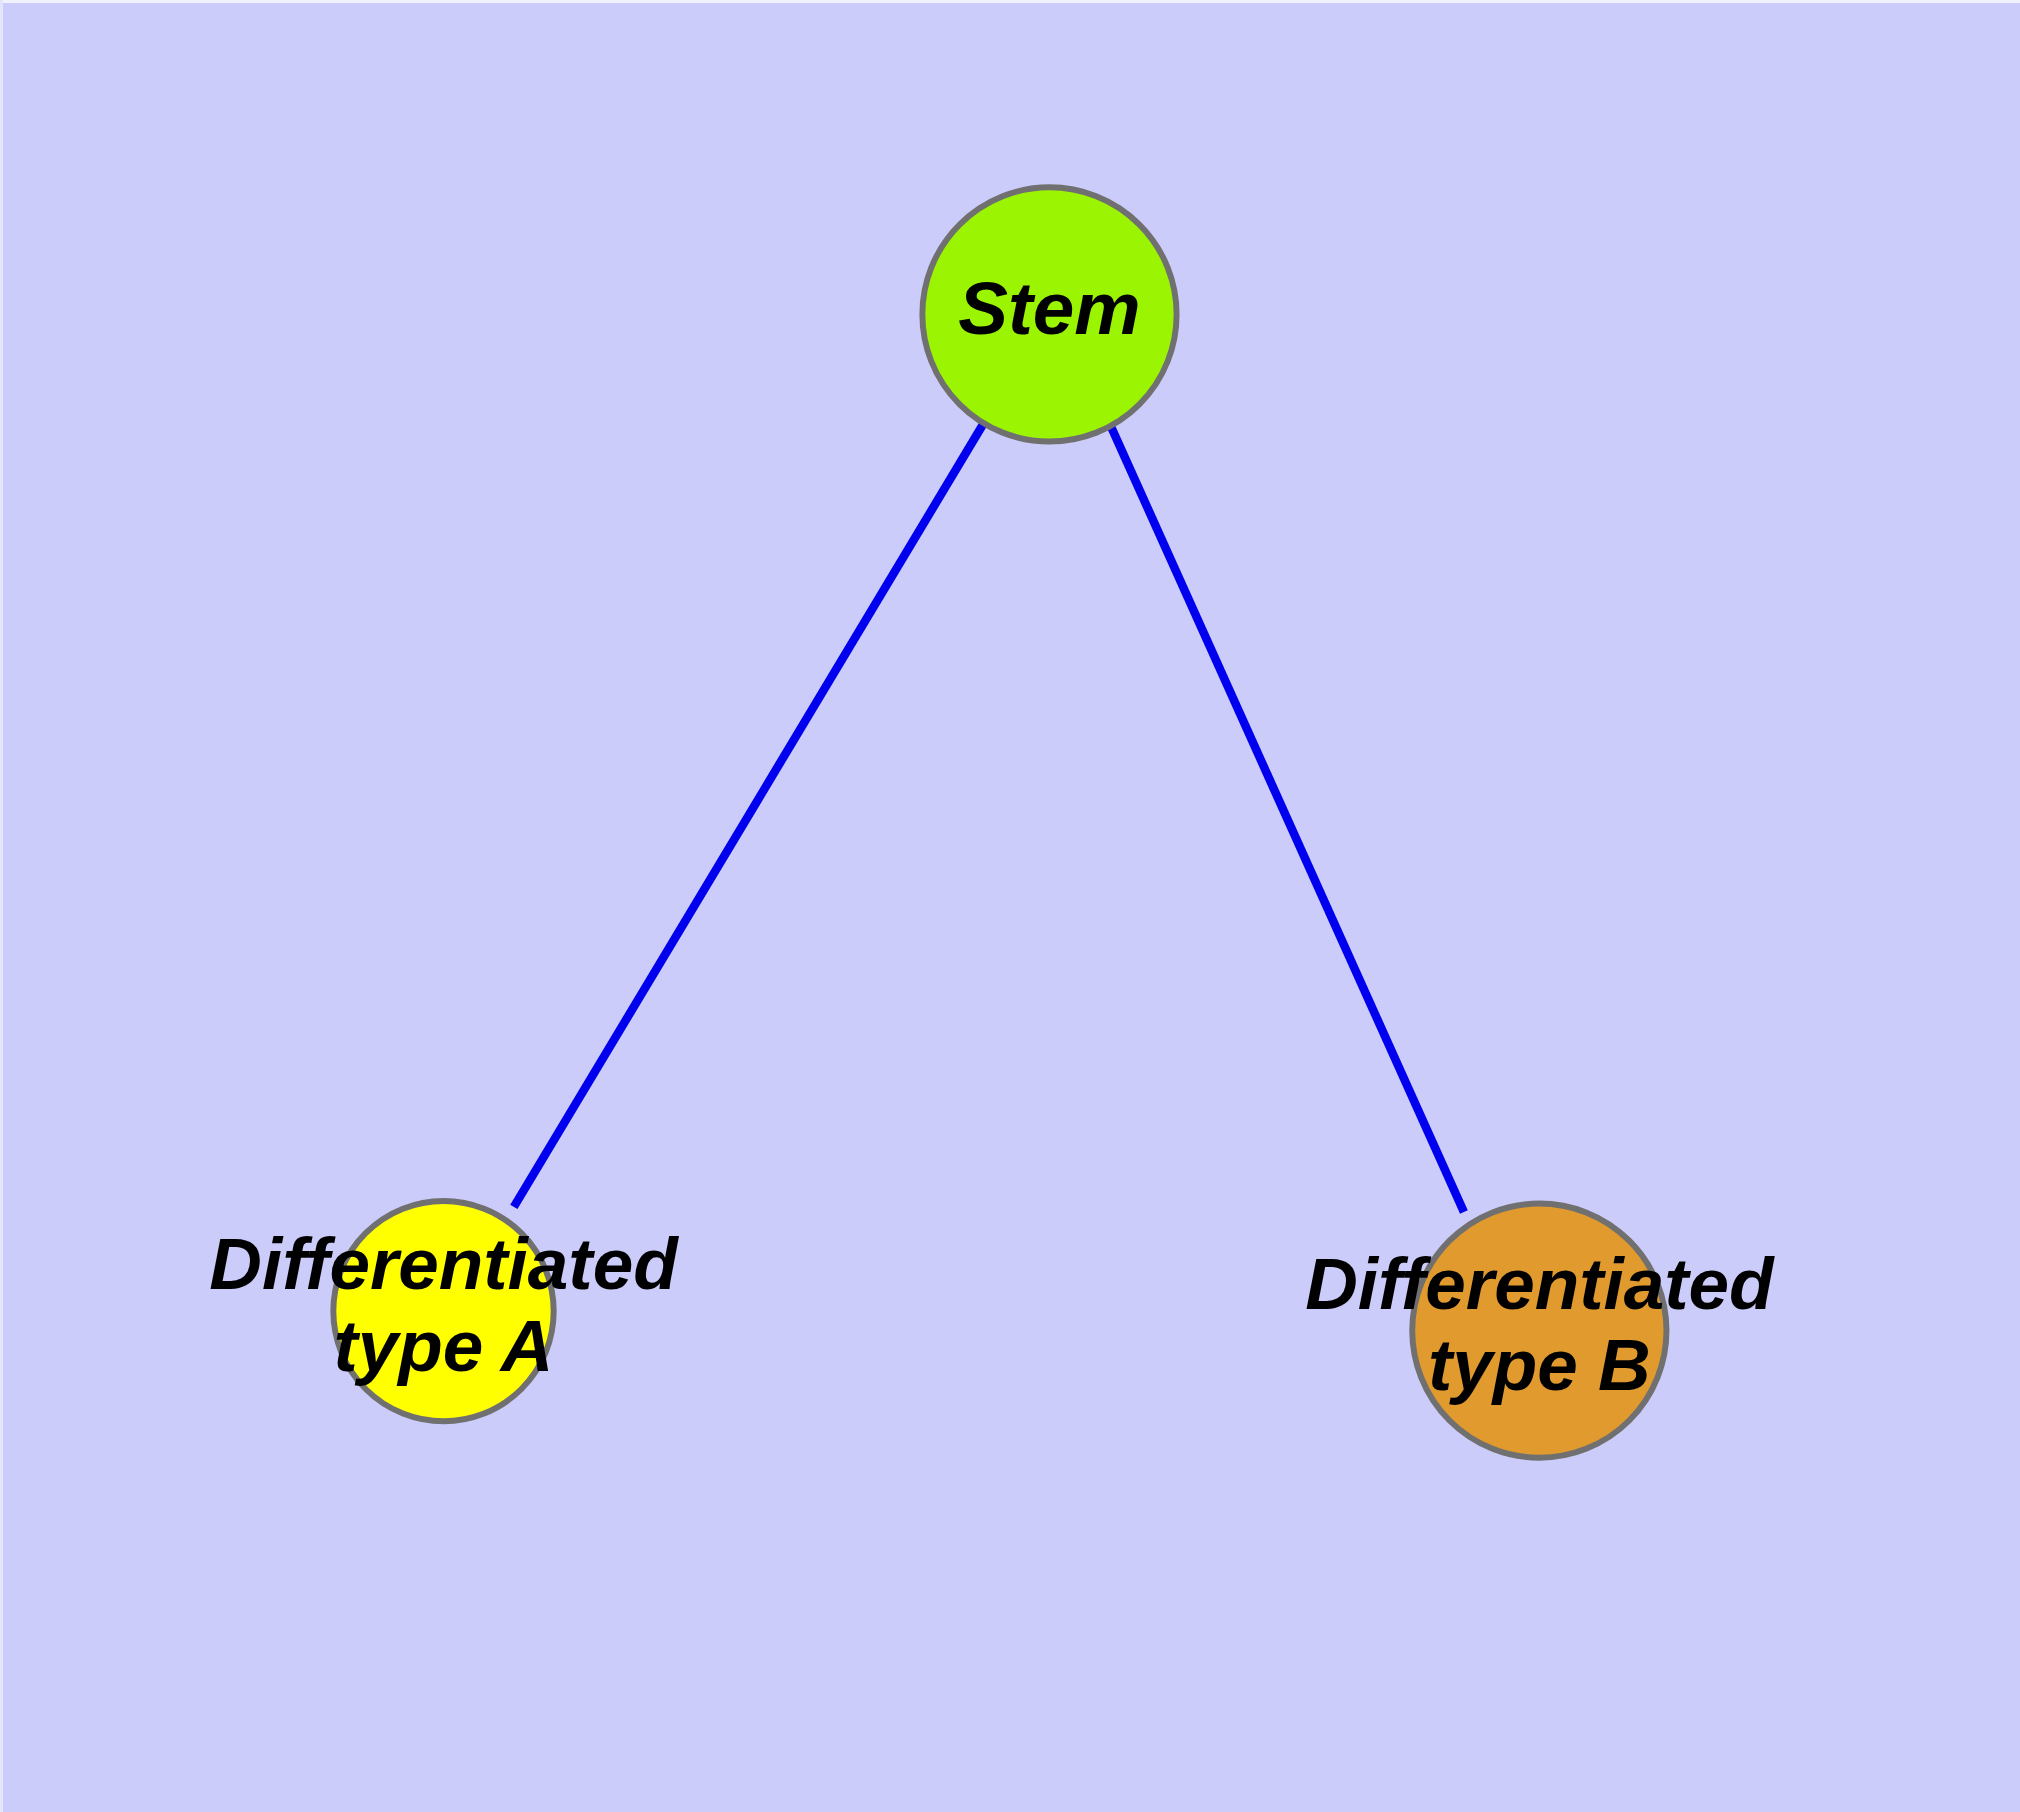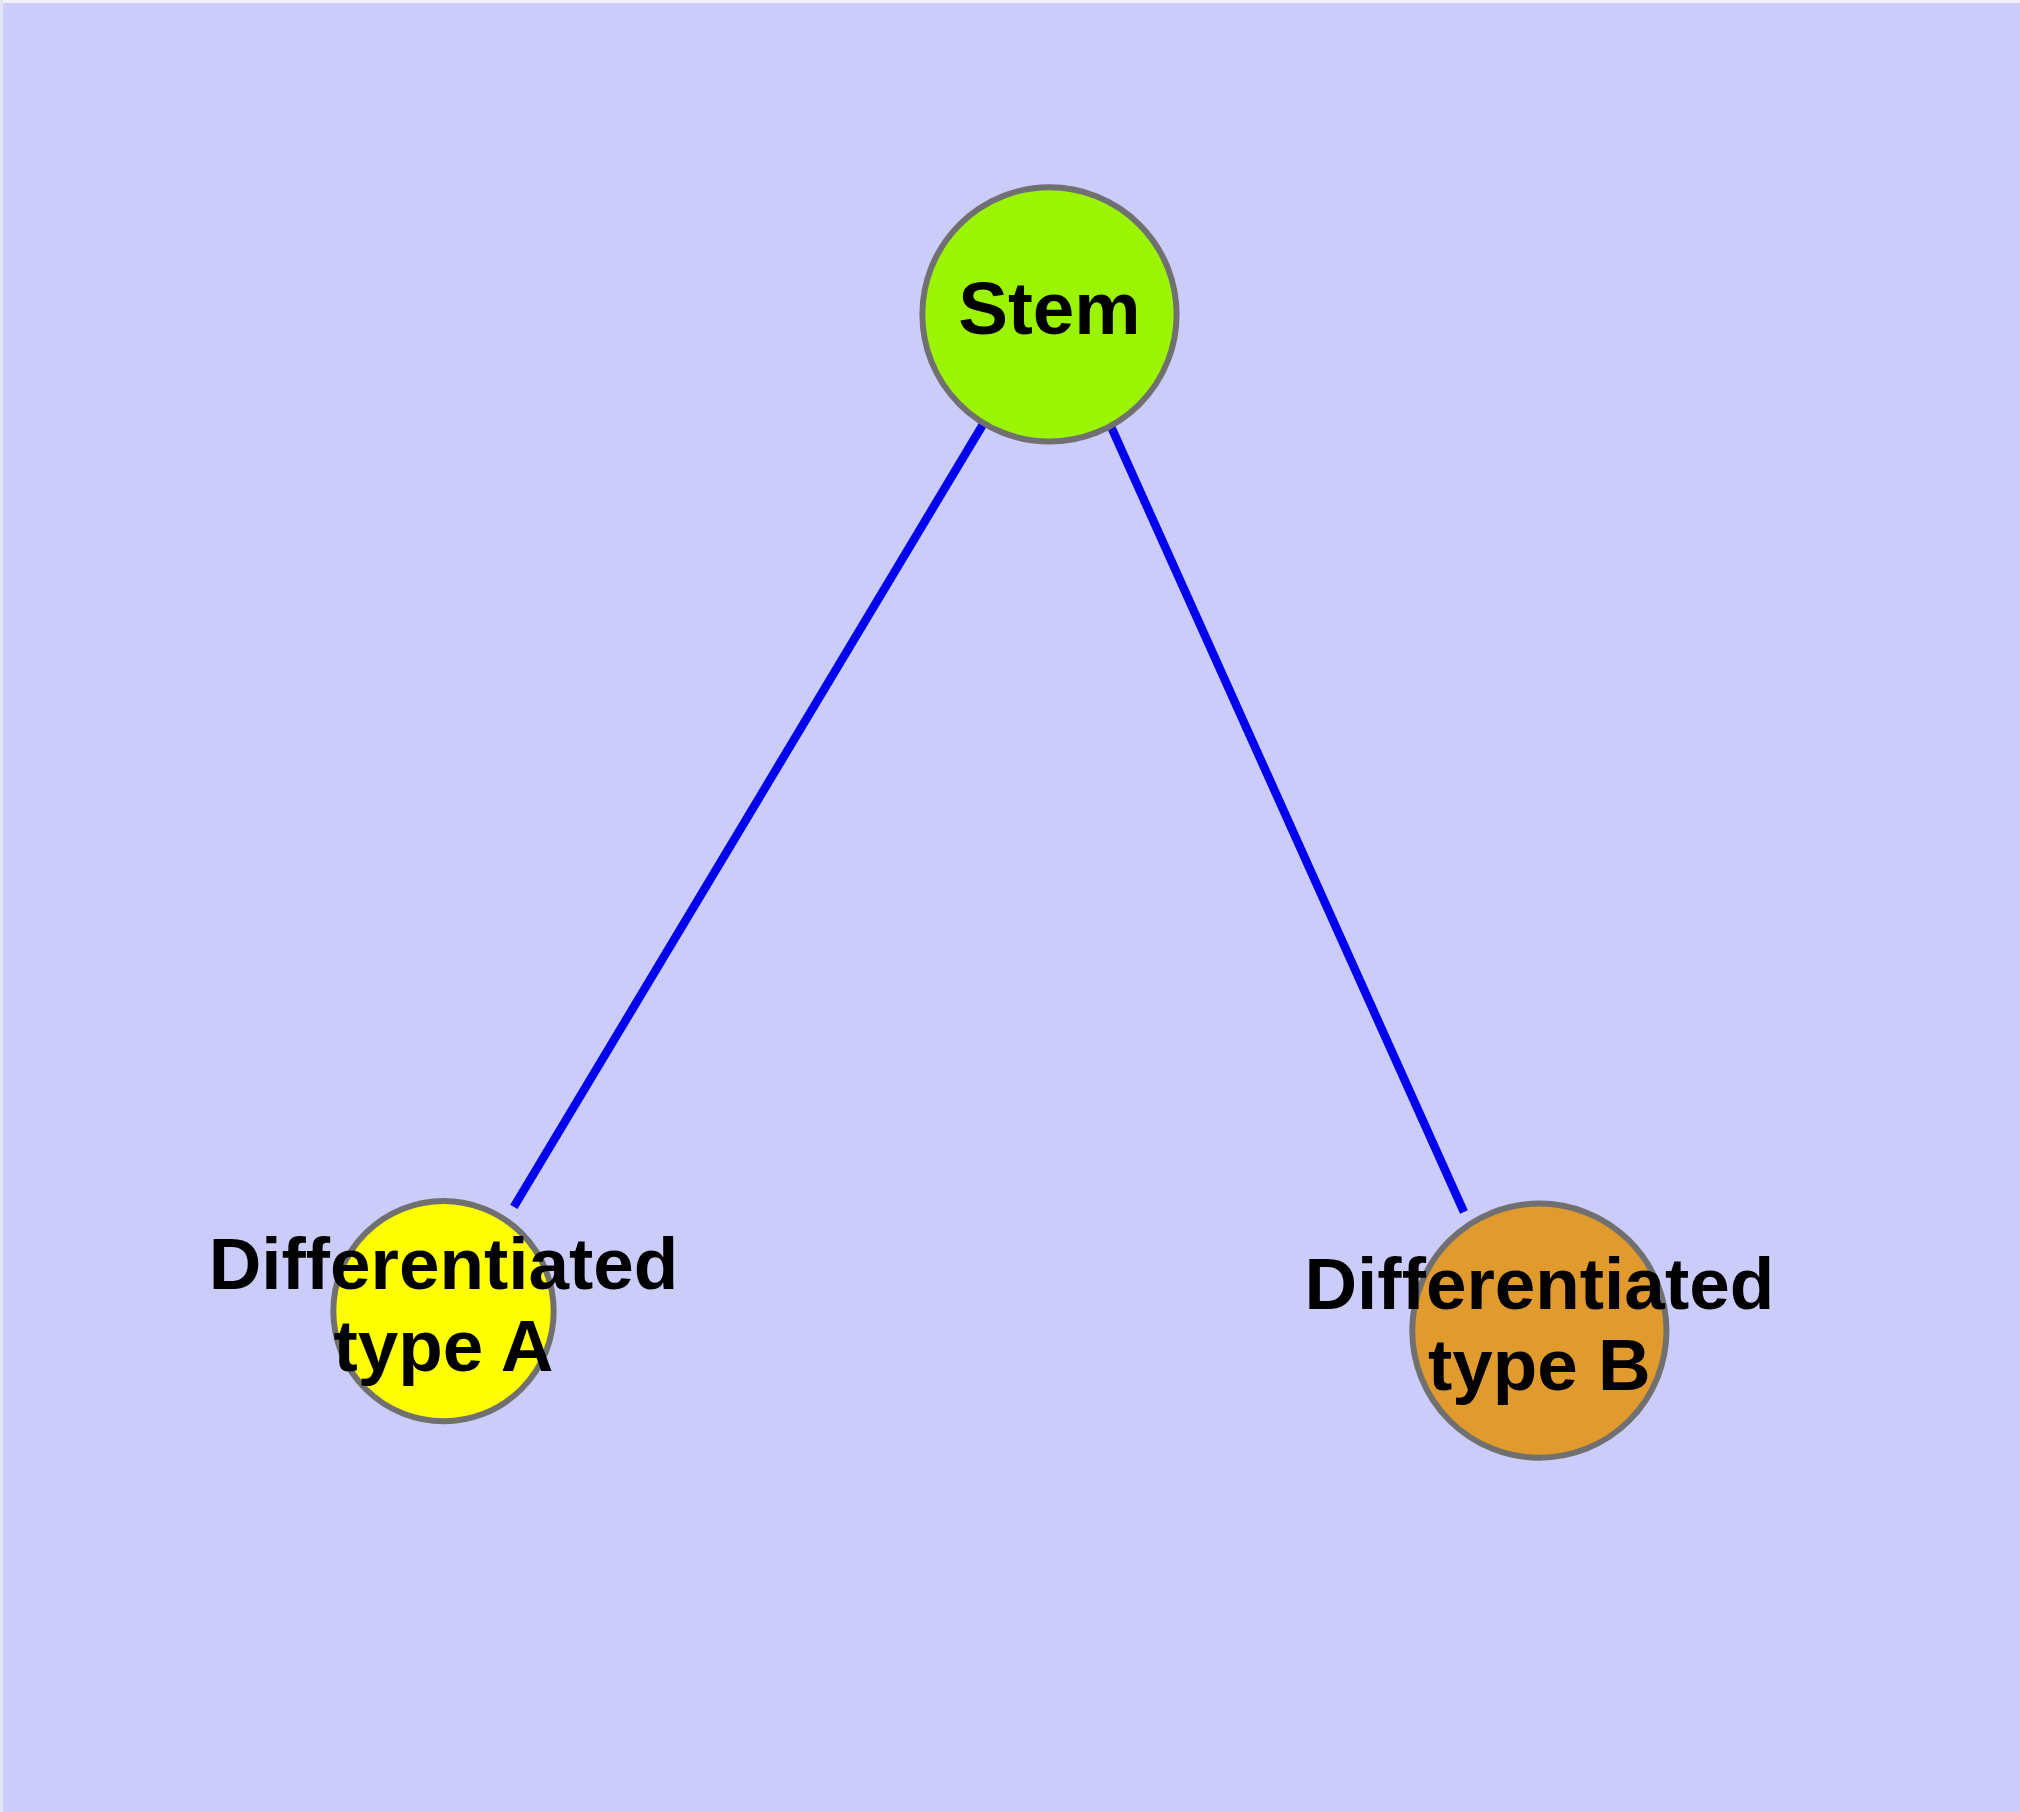--- a/index.html
+++ b/index.html
@@ -8,20 +8,21 @@
     padding: 0;
     background: #ffffff;
   }
   #canvas-root {
     position: relative;
     width: 2021px;
     height: 1812px;
     background: #ccccfa;
     overflow: hidden;
     font-family: "Liberation Sans", sans-serif;
+    font-style: italic;
   }
   #graph-svg {
     position: absolute;
     inset: 0;
     width: 2021px;
     height: 1812px;
     display: block;
   }
   .node-circle {
     stroke-width: 7;

